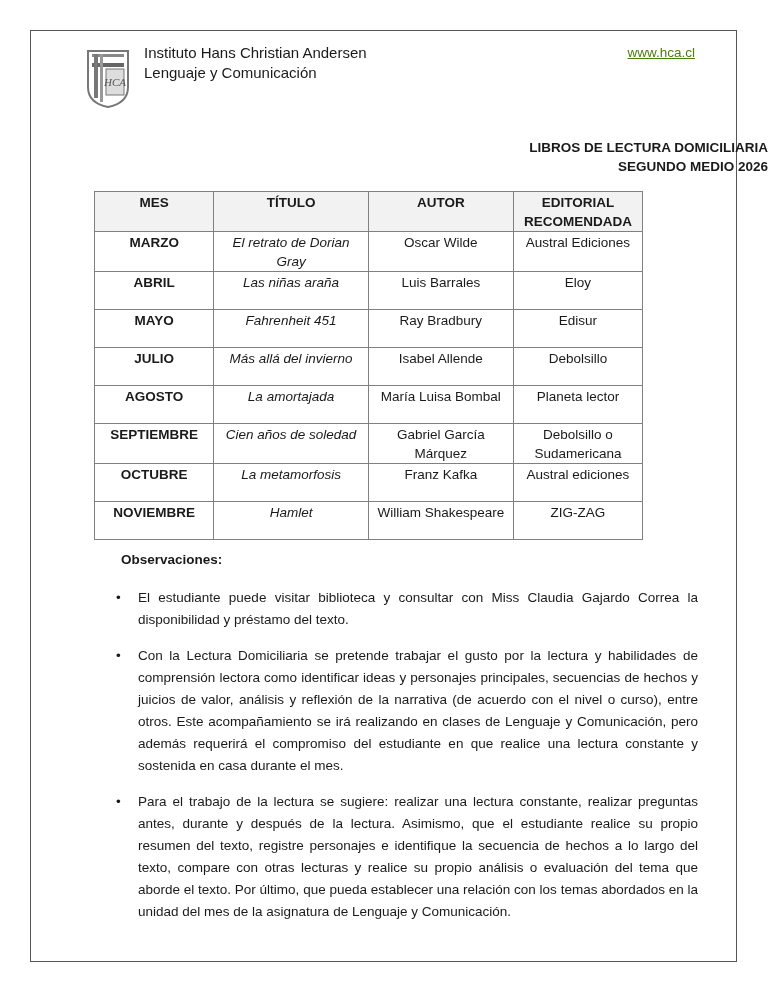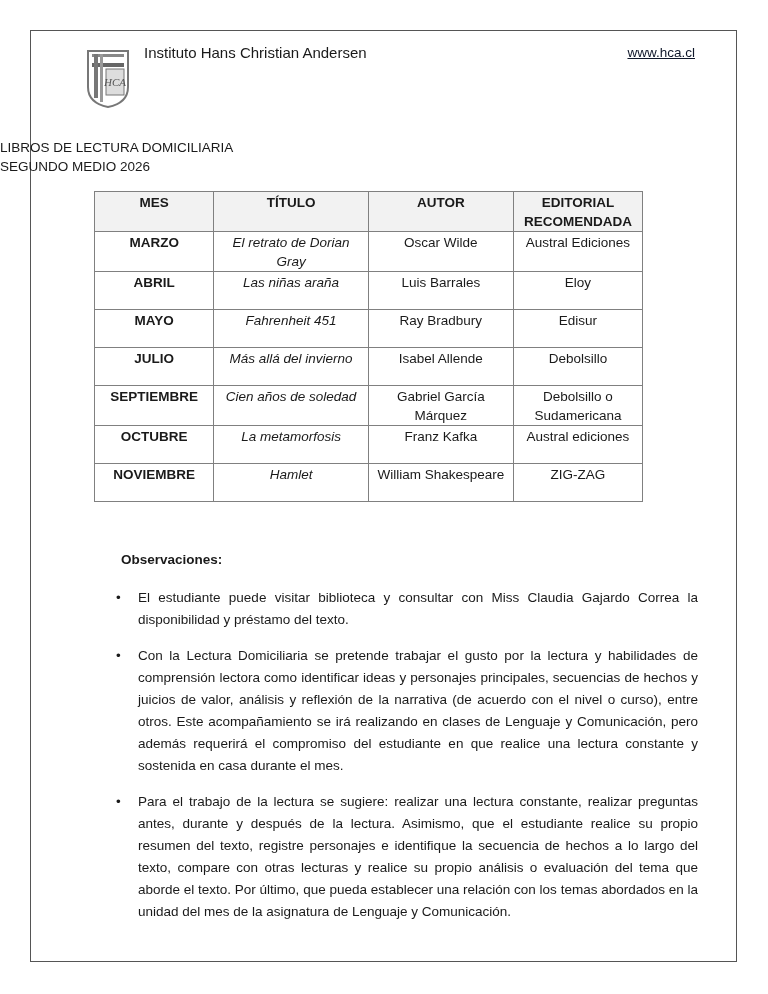--- a/index.html
+++ b/index.html
@@ -2,22 +2,22 @@
 <html><head>
 <meta charset="utf-8">
 <style>
   html, body { margin: 0; padding: 0; background: #ffffff; }
   body { width: 768px; height: 994px; position: relative; font-family: "Liberation Sans", sans-serif; color: #1a1a1a; overflow: hidden; }
   .page-border { position: absolute; left: 30px; top: 30px; width: 707px; height: 932px; border: 1px solid #555; box-sizing: border-box; }
   .logo { position: absolute; left: 86px; top: 49px; width: 44px; height: 60px; }
   .hdr-left { position: absolute; left: 144px; top: 43px; font-size: 15px; line-height: 19.5px; }
   .hdr-right { position: absolute; right: 73px; top: 43px; font-size: 13.5px; line-height: 19.5px; text-align: right; }
   .motto { font-style: italic; }
-  .url { color: #0f172a; text-decoration: underline; margin-top: 40px; }
-  .title { position: absolute; left: 0; right: 0; top: 138px; text-align: left; font-weight: normal; font-size: 13.5px; line-height: 19px; }
+  .url { color: #4d7c0f; text-decoration: underline; margin-top: 40px; }
+  .title { position: absolute; left: 0; right: 0; top: 138px; text-align: right; font-weight: bold; font-size: 13.5px; line-height: 19px; }
   table.books { position: absolute; left: 94px; top: 191px; width: 549px; border-collapse: collapse; font-size: 13.5px; }
   table.books th, table.books td { border: 1px solid #808080; text-align: center; vertical-align: top; padding: 2px 3px 0 3px; line-height: 18.5px; }
   table.books th { font-weight: bold; height: 36px; background: #f2f2f2; }
   table.books td { height: 35px; margin-top: 8px; }
   table.books td.mes { font-weight: bold; }
   table.books td.titulo { font-style: italic; }
   col.c1 { width: 128px; } col.c2 { width: 178px; } col.c3 { width: 166px; } col.c4 { width: 134px; }
   .obs-label { position: absolute; left: 101px; top: 552px; font-weight: bold; font-size: 13.5px; margin-left: 20px; }
   .obs-list { position: absolute; left: 116px; top: 587px; width: 582px; margin: 0; padding: 0; list-style: none; font-size: 13.5px; line-height: 22px; text-align: justify; }
   .obs-list li { position: relative; padding-left: 22px; margin-bottom: 14px; }
@@ -33,20 +33,21 @@
   <rect x="6" y="5" width="32" height="3" fill="#888"></rect>
   <rect x="6" y="14" width="32" height="4" fill="#666"></rect>
   <rect x="8" y="5" width="4" height="44" fill="#777"></rect>
   <rect x="14" y="5" width="3" height="48" fill="#999"></rect>
   <rect x="20" y="20" width="18" height="26" fill="#ddd" stroke="#777" stroke-width="1"></rect>
   <text x="29" y="37" font-size="11" text-anchor="middle" fill="#555" font-family="Liberation Serif, serif" font-style="italic">HCA</text>
 </svg>
 
 <div class="hdr-left">
   <div>Instituto Hans Christian Andersen</div>
+  <div>Lenguaje y Comunicación</div>
 </div>
 
 <div class="hdr-right">
   <div><a class="url">www.hca.cl</a></div>
 </div>
 
 <div class="title">
   <div>LIBROS DE LECTURA DOMICILIARIA</div>
   <div>SEGUNDO MEDIO 2026</div>
 </div>
@@ -85,20 +86,26 @@
       <td>Ray Bradbury</td>
       <td>Edisur</td>
     </tr>
     <tr>
       <td class="mes">JULIO</td>
       <td class="titulo">Más allá del invierno</td>
       <td>Isabel Allende</td>
       <td>Debolsillo</td>
     </tr>
     <tr>
+      <td class="mes">AGOSTO</td>
+      <td class="titulo">La amortajada</td>
+      <td>María Luisa Bombal</td>
+      <td>Planeta lector</td>
+    </tr>
+    <tr>
       <td class="mes">SEPTIEMBRE</td>
       <td class="titulo">Cien años de soledad</td>
       <td>Gabriel García Márquez</td>
       <td>Debolsillo o Sudamericana</td>
     </tr>
     <tr>
       <td class="mes">OCTUBRE</td>
       <td class="titulo">La metamorfosis</td>
       <td>Franz Kafka</td>
       <td>Austral ediciones</td>

